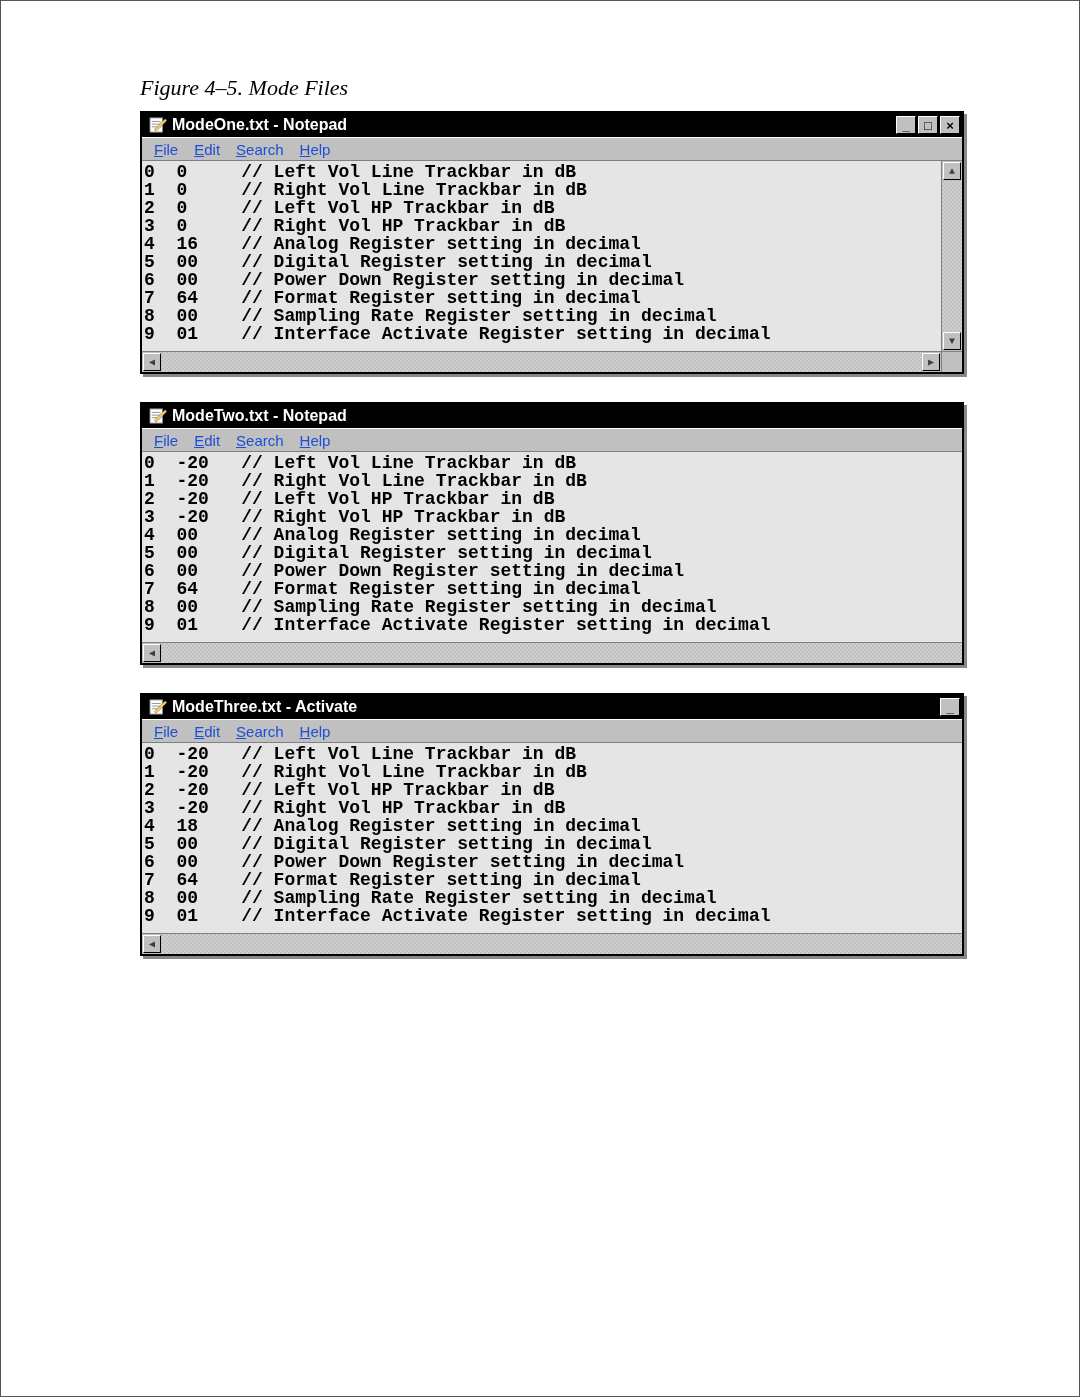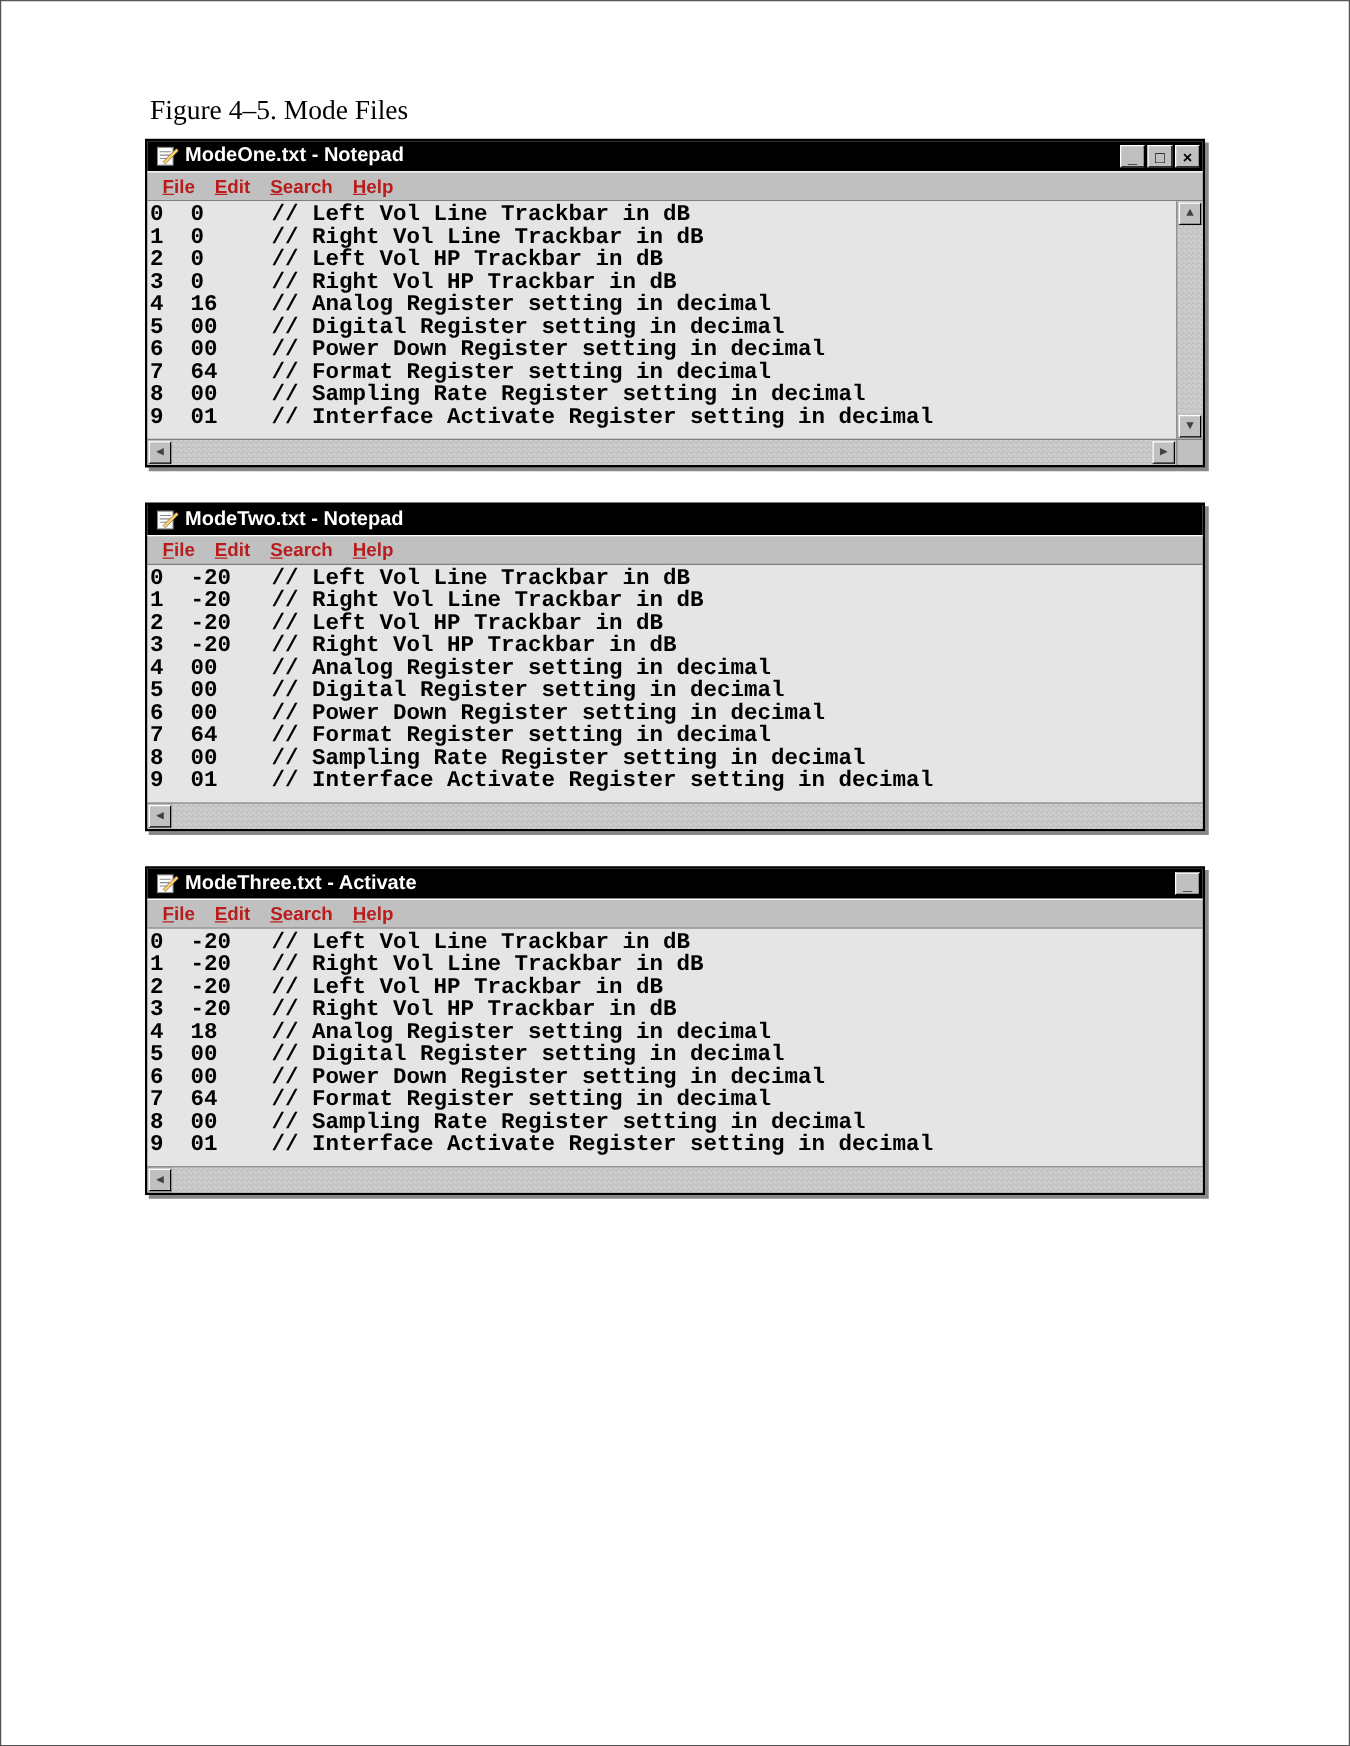--- a/index.html
+++ b/index.html
@@ -14,26 +14,27 @@
   .page-header{
     text-align:right;
     font-style:italic;
     font-size:19px;
     margin-bottom:18px;
   }
   .page-header:after{
     content:"";display:block;height:2px;background:#000;margin-top:6px;
   }
   .fig-caption{
-    font-size:22px;margin:14px 0 10px 4px;
+    font-style:italic;font-size:22px;margin:14px 0 10px 24px;
   }
   .notepad-window{
     border:2px solid #000;box-shadow:3px 3px 0 #888;
     background:#fff;margin-bottom:28px;font-family:"Courier New",monospace;
     font-size:18px;
+    margin-left:24px;
   }
   .titlebar{
     background:#000;color:#fff;
     display:flex;align-items:center;height:24px;
     padding:0 2px;
   }
   .titlebar .app-icon{
     width:20px;height:18px;margin:0 4px;
     display:inline-flex;align-items:center;justify-content:center;
   }
@@ -45,21 +46,21 @@
     background:#c0c0c0;border:1px solid #fff;border-right-color:#000;border-bottom-color:#000;
     display:inline-flex;align-items:center;justify-content:center;
     font-family:Arial,sans-serif;font-size:13px;font-weight:bold;color:#000;
     box-sizing:border-box;
   }
   .menubar{
     background:#c0c0c0;display:flex;height:22px;align-items:center;
     padding:0 4px;font-family:Arial,Helvetica,sans-serif;font-size:15px;
     border-top:1px solid #fff;border-bottom:1px solid #808080;
   }
-  .menu-item{padding:0 8px;text-decoration:none;color:#b91c1c;font-weight:bold;}
+  .menu-item{padding:0 8px;text-decoration:none;color:#1d4ed8;}
   .mnemonic{text-decoration:underline;}
   .client{
     display:flex;background:#e5e5e5;justify-content:flex-end;
   }
   .content{
     flex:1 1 auto;white-space:pre;padding:2px 4px 8px 2px;
     font-weight:bold;line-height:1.0;overflow:hidden;
   }
   .vscroll{
     width:20px;background:#c0c0c0;display:flex;flex-direction:column;

